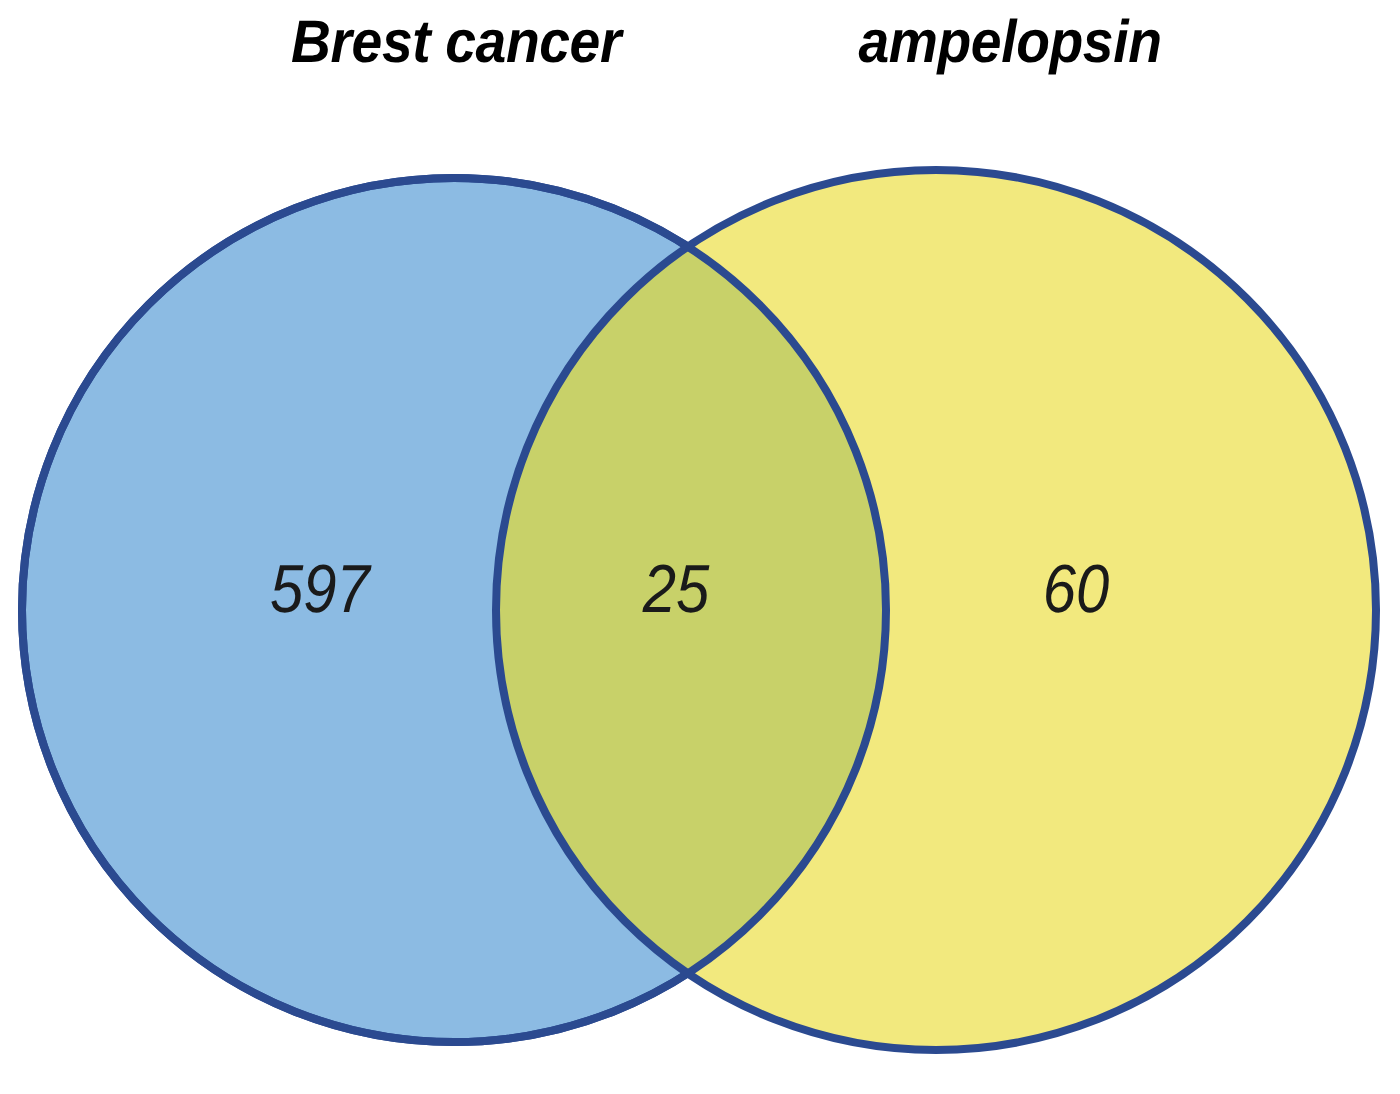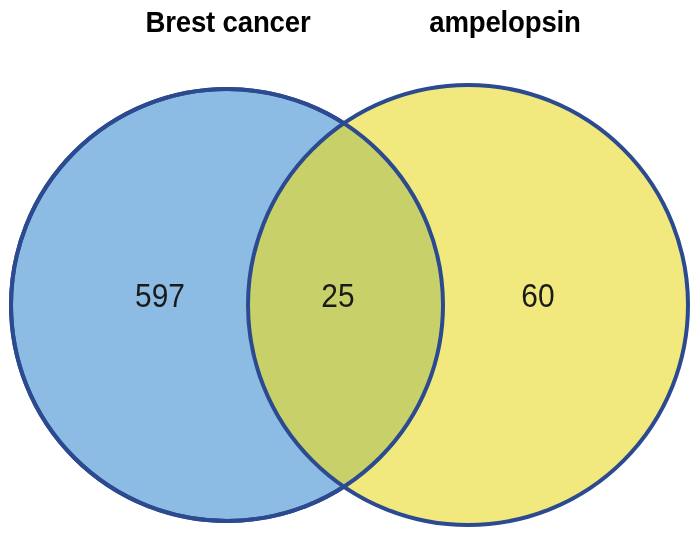--- a/index.html
+++ b/index.html
@@ -10,20 +10,21 @@
   }
   body {
     font-family: "Liberation Sans", sans-serif;
   }
   #venn-figure {
     position: relative;
     width: 700px;
     height: 547px;
     background: #ffffff;
     overflow: hidden;
+    font-style: italic;
   }
   .set-title {
     position: absolute;
     top: 2px;
     font-weight: bold;
     font-size: 30px;
     line-height: 40px;
     color: #000000;
     white-space: nowrap;
     letter-spacing: -0.2px;

